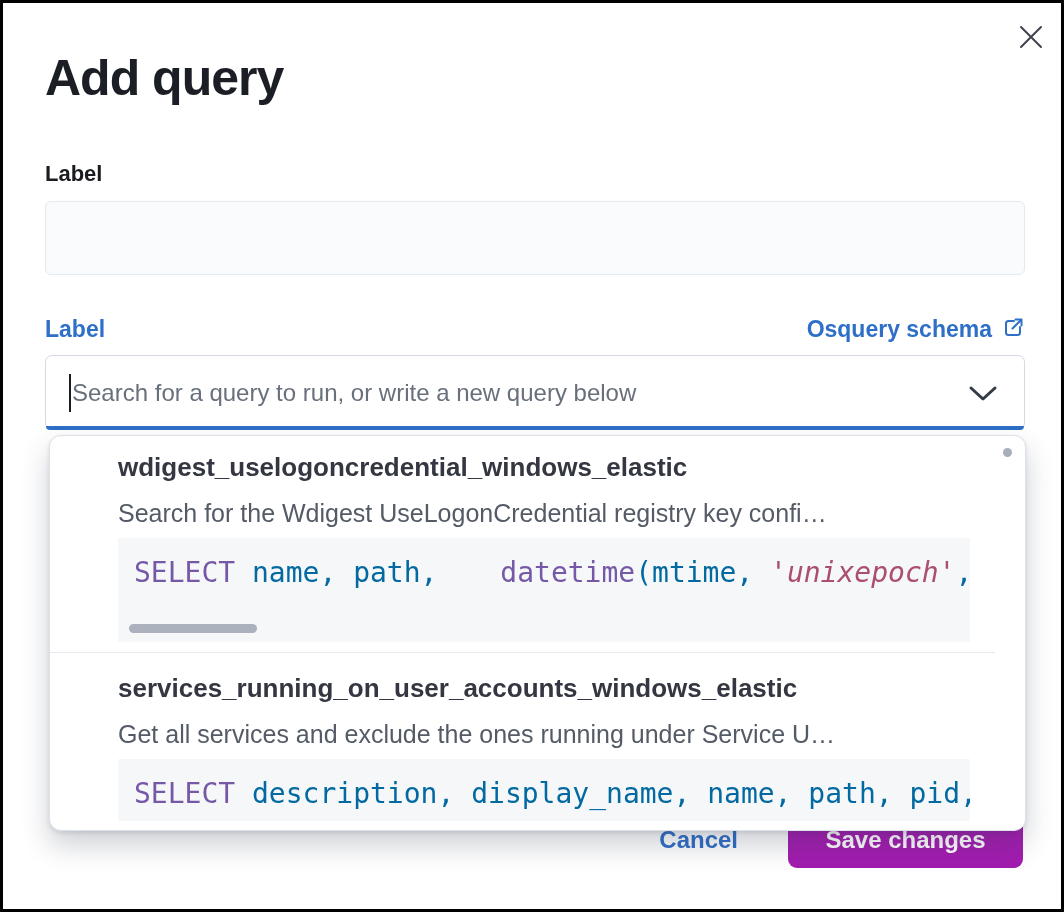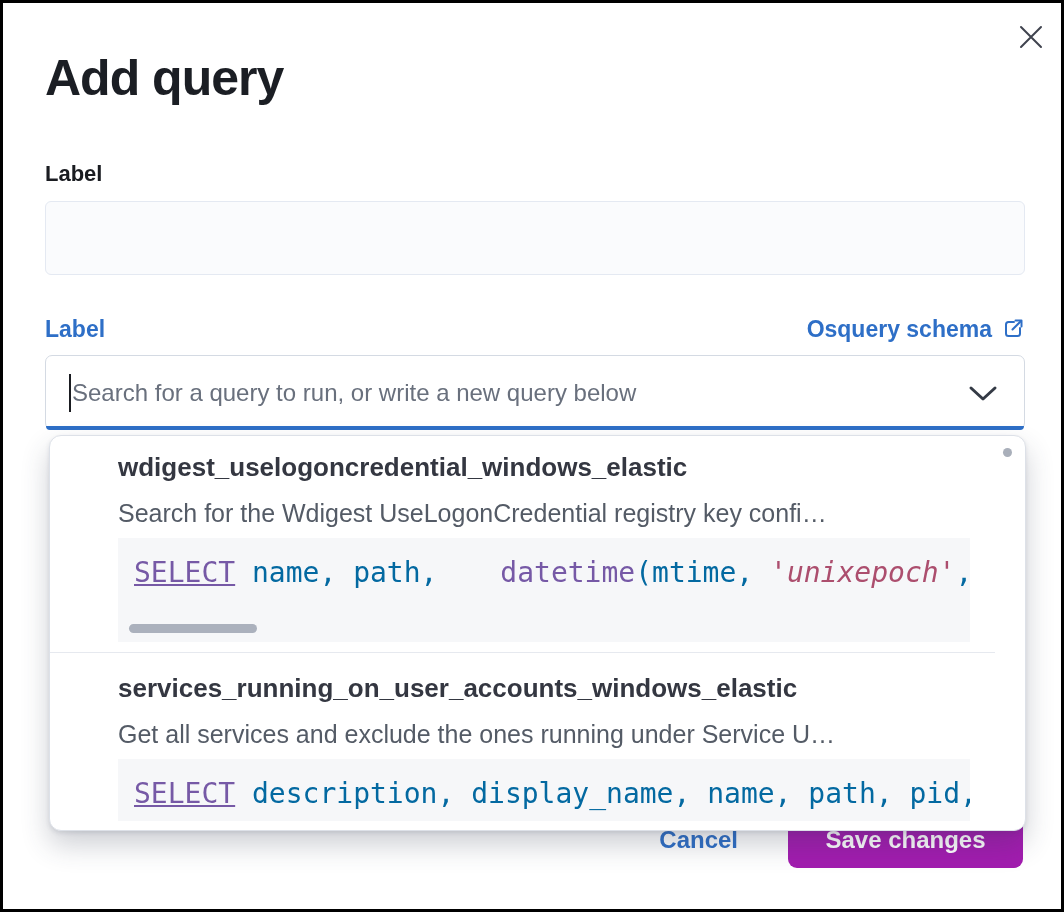--- a/index.html
+++ b/index.html
@@ -35,21 +35,21 @@
     font-size:24px;padding:14px 20px;color:#343741;resize:none;outline:none;
     font-family:"Liberation Sans", sans-serif;
   }
   
   .query-row{
     position:absolute;left:42px;top:310px;width:980px;height:32px;
     display:flex;justify-content:space-between;align-items:center;
   }
   .query-label{font-size:23px;font-weight:700;color:#2e6fc7;}
   .schema-link{
-    display:flex;align-items:center;gap:9px;text-decoration:none;
+    display:flex;align-items:flex-start;gap:9px;text-decoration:none;
     font-size:23px;font-weight:600;color:#2e6fc7;cursor:pointer;
   }
   
   .combobox{
     position:absolute;left:42px;top:352px;width:980px;height:75px;
     box-sizing:border-box;background:#fff;
     border:1px solid #d4dae3;border-radius:7px;
     display:flex;align-items:center;justify-content:flex-end;
   }
   .combobox .focus-bar{
@@ -84,21 +84,21 @@
   .opt-desc{font-size:25px;color:#545b66;line-height:30px;margin-top:16px;white-space:nowrap;overflow:hidden;}
   .opt-codewrap{
     position:relative;margin-top:10px;height:104px;background:#f6f7f9;
     overflow:hidden;box-sizing:border-box;padding:17px 0 0 16px;
   }
   .option:last-child .opt-codewrap{height:62px;}
   .opt-code{
     font-family:"DejaVu Sans Mono", monospace;font-size:28px;line-height:36px;
     white-space:pre;color:#343741;display:block;
   }
-  .tok-keyword{color:#7659a6;text-decoration:underline;}
+  .tok-keyword{color:#7659a6;}
   .tok-function{color:#7659a6;margin-left:46px;}
   .tok-string{color:#ac4e6e;font-style:italic;}
   .tok-plain{color:#0369a1;}
   .hthumb{
     position:absolute;left:11px;bottom:9px;width:128px;height:9px;border-radius:5px;
     background:#abb1bd;cursor:pointer;
   }
   .divider{height:0;border-top:1px solid #e6e9ef;margin:10px 30px 0 0;}
   
   .footer{

